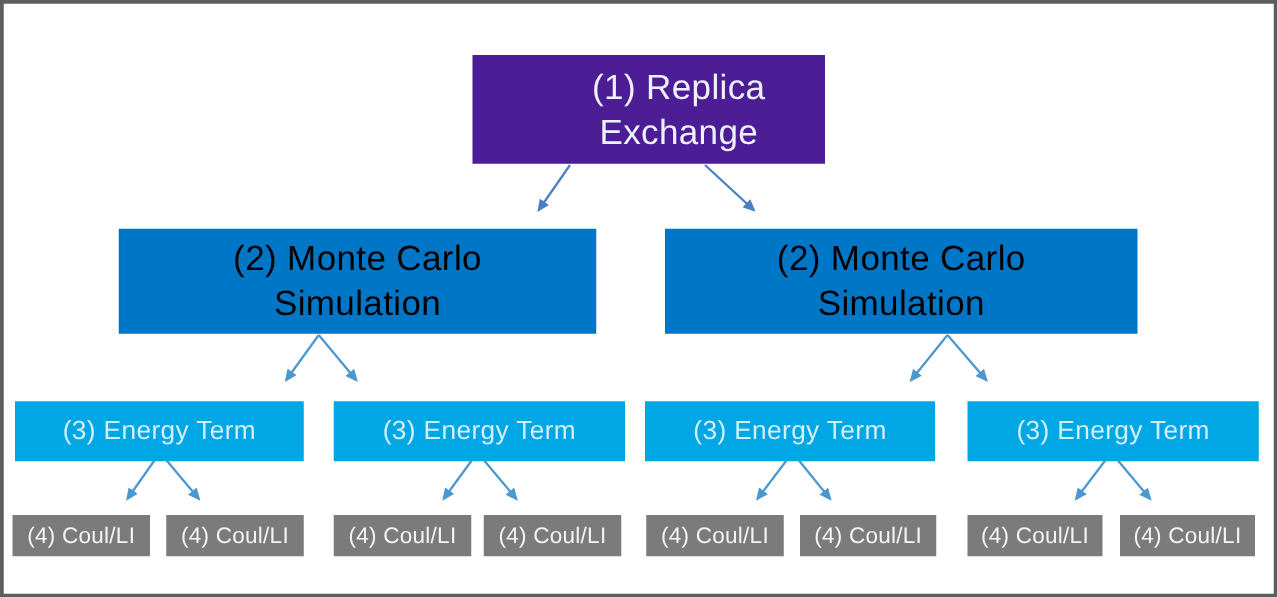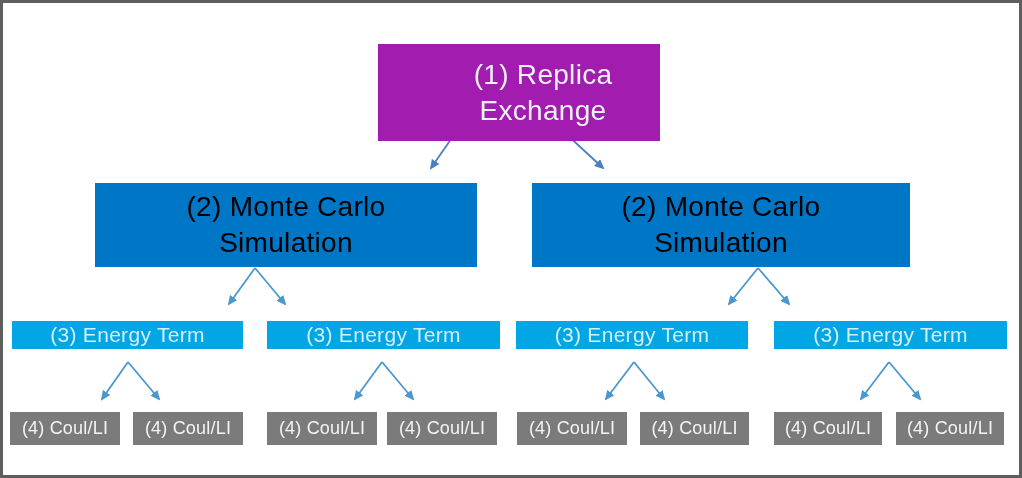--- a/index.html
+++ b/index.html
@@ -33,43 +33,43 @@
     text-align: center;
     box-sizing: border-box;
     letter-spacing: 0.3px;
   }
   .node .txt {
     display: inline-block;
     line-height: 1.28;
   }
   
   .l1 {
-    left: 375px; top: 41px; width: 282px; height: 97px;
-    background: #a21caf;
+    left: 375px; top: 41px; width: 282px; height: 87px;
+    background: #4c1d95;
     color: #eef2f8;
     font-size: 28px;
     padding-left: 48px;
   }
   .l1 .txt { max-width: 215px; }
   
   .l2 {
     background: #0076c6;
     color: #000000;
     font-size: 28px;
     top: 180px; height: 84px;
   }
   .l2 .txt { max-width: 255px; }
   .l2.a { left: 92px;  width: 382px; }
   .l2.b { left: 529px; width: 378px; }
   
   .l3 {
     background: #00a7e4;
     color: #d2effb;
     font-size: 21px;
-    top: 318px; height: 28px;
+    top: 318px; height: 48px;
   }
   .l3.a { left: 9px;   width: 231px; }
   .l3.b { left: 264px; width: 233px; }
   .l3.c { left: 513px; width: 232px; }
   .l3.d { left: 771px; width: 233px; }
   
   .l4 {
     background: #7b7b7b;
     color: #f4f4f4;
     font-size: 18px;

